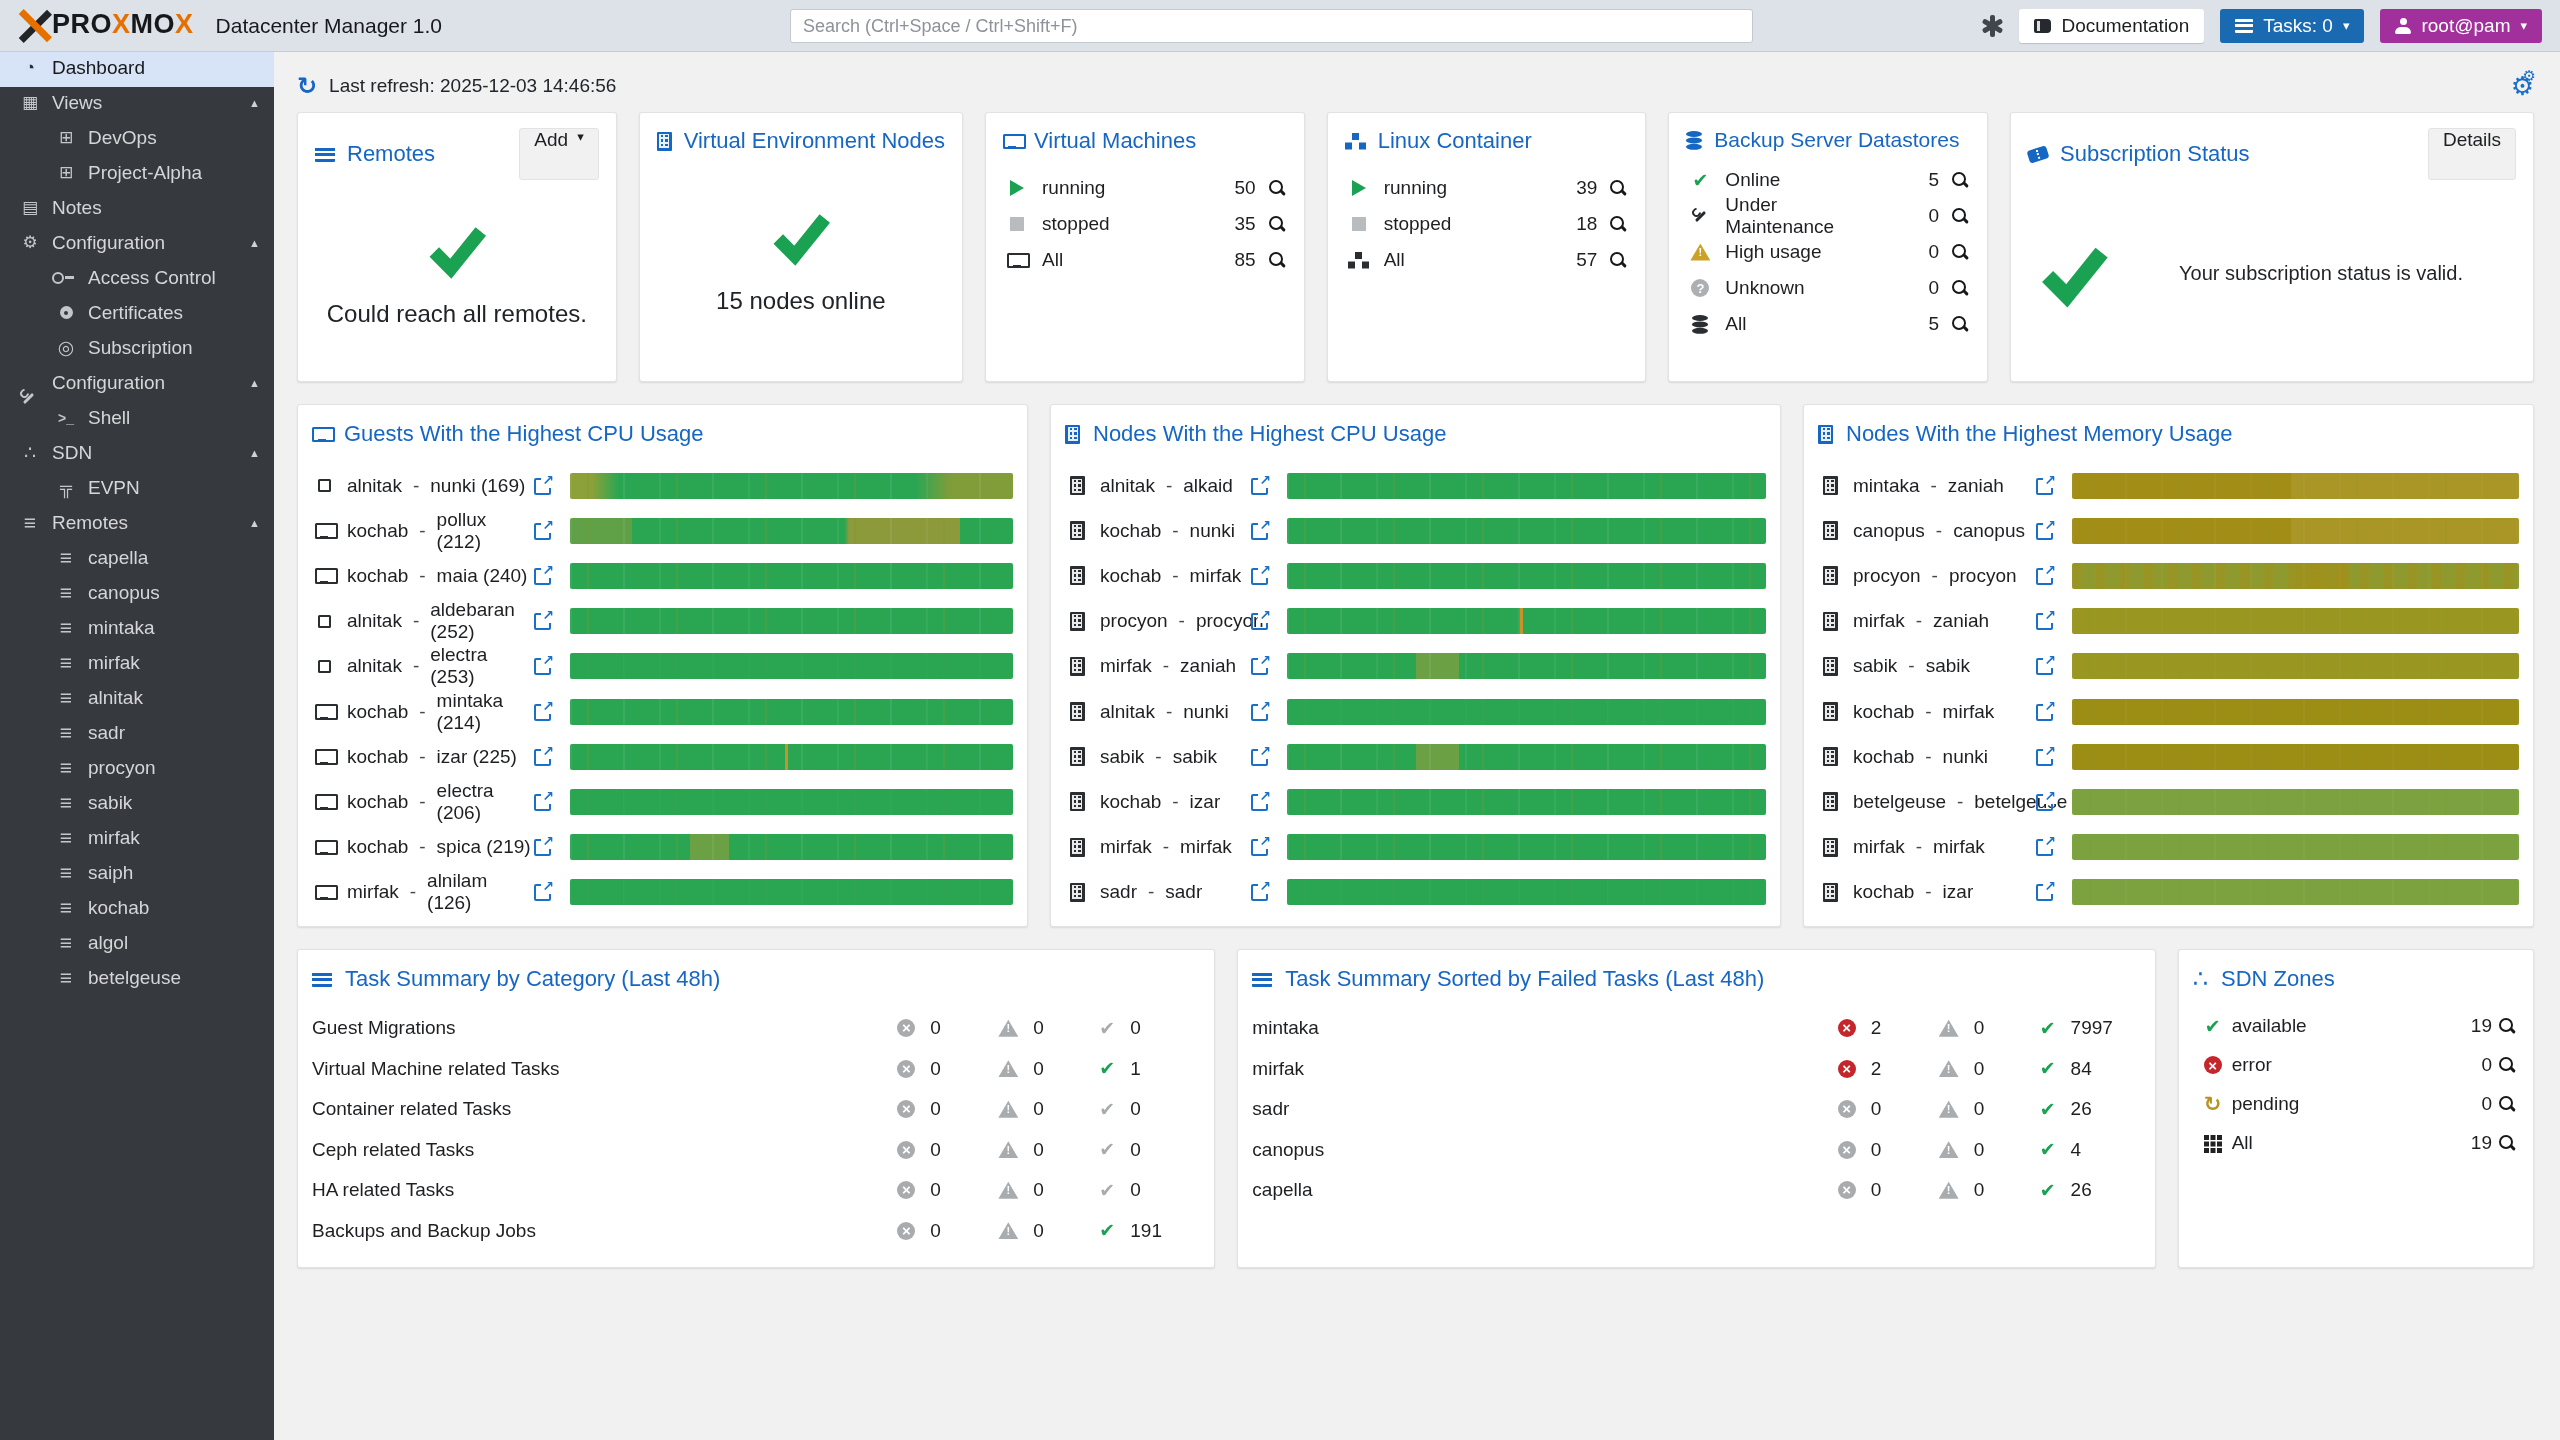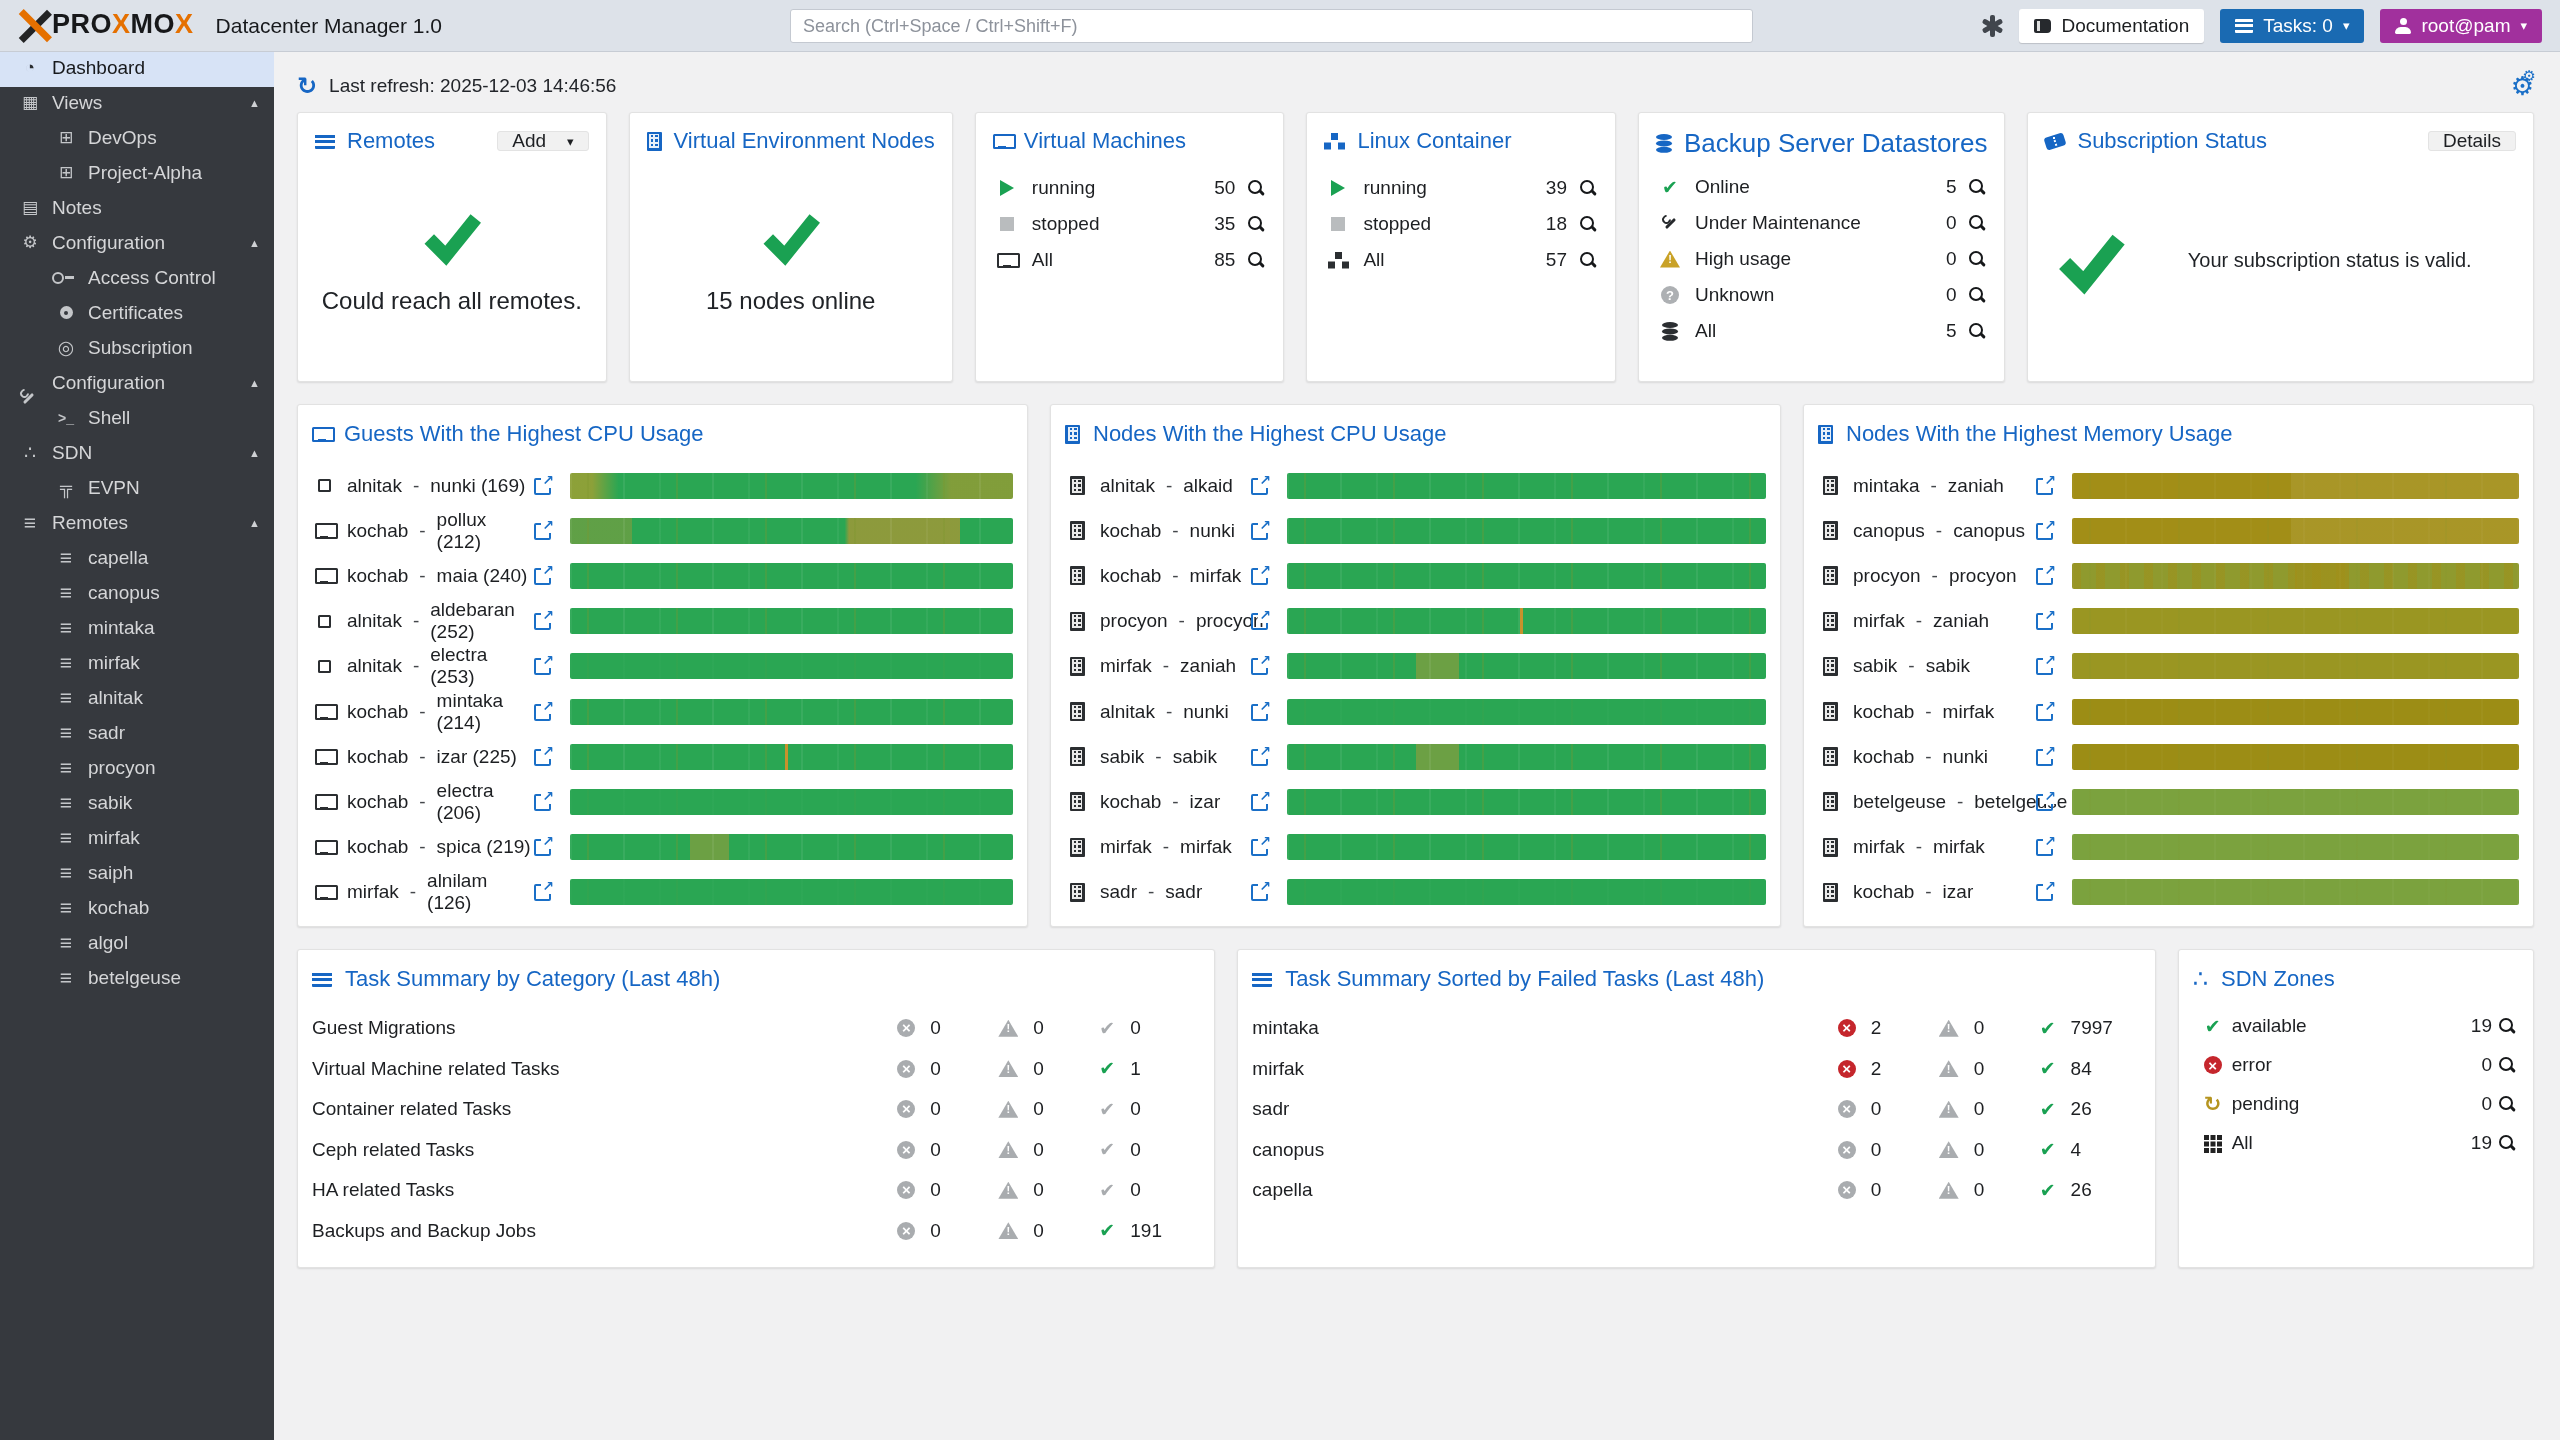--- a/index.html
+++ b/index.html
@@ -72,21 +72,21 @@
   .ico-refresh { color:#1666c4; font-size:24px; font-weight:bold; line-height:1; }
   .gears-blue { margin-left:auto; color:#1a6fc7; position:relative; width:40px; text-align:right; }
   .gears-blue .g1 { font-size:26px; }
   .gears-blue .g2 { font-size:15px; position:absolute; right:-2px; top:-4px; }
 
   .cards-row { display:flex; gap:22px; height:270px; margin-top:6px; }
   .card { background:#fff; border:1px solid #e2e2e2; border-radius:3px; box-shadow:0 1px 2px rgba(0,0,0,.10); flex:1 1 0; padding:15px 17px; display:flex; flex-direction:column; }
   .card--sub { flex:1.72 1 0; }
   .card-title { display:flex; align-items:center; gap:12px; color:#1666c4; font-size:22px; }
   .card-title .tt { white-space:nowrap; }
-  .btn-lite { margin-left:auto; background:#f1f1f1; border:1px solid #e3e3e3; border-radius:3px; height:20px; padding:0 14px; font-size:19px; color:#1d1f22; display:flex; align-items:center; gap:21px; cursor:pointer; font-family:inherit; }
+  .btn-lite { margin-left:auto; background:#f1f1f1; border:1px solid #e3e3e3; border-radius:3px; height:52px; padding:0 14px; font-size:19px; color:#1d1f22; display:flex; gap:9px; cursor:pointer; font-family:inherit; }
   .card-center { flex:1; display:flex; flex-direction:column; align-items:center; justify-content:center; gap:20px; }
   .card-msg { font-size:24px; color:#202327; text-align:center; }
   .stat-rows { margin-top:16px; display:flex; flex-direction:column; }
   .stat-row { height:36px; display:flex; align-items:center; gap:13px; font-size:19px; color:#1d1f22; padding:0 2px; }
   .stat-ico { width:24px; flex:none; display:flex; justify-content:center; align-items:center; }
   .stat-count { margin-left:auto; width:44px; text-align:right; }
   .sub-body { flex:1; display:flex; align-items:center; gap:26px; padding:0 10px; }
   .sub-msg { font-size:20px; color:#1f2226; line-height:1.35; text-align:center; flex:1; }
   .ico-check { color:#1aa152; font-size:19px; line-height:1; }
   .ico-monitor { width:19px; height:15px; position:relative; color:#2b2e31; }
@@ -466,21 +466,21 @@
               <span>All</span>
               <span class="stat-count">57</span>
               <span class="mag"></span>
             </div>
           </div>
       </div>
 
       <div class="card">
         <div class="card-title">
           <span class="ico-db blue"></span>
-          <span class="tt" style="font-size:26px;">Backup Server Datastores</span>
+          <span class="tt" style="font-size:21px;">Backup Server Datastores</span>
         </div>
         <div class="stat-rows" style="margin-top:10px;">
 
             <div class="stat-row" data-icon="check-green">
               <span class="stat-ico"></span>
               <span>Online</span>
               <span class="stat-count">5</span>
               <span class="mag"></span>
             </div>
 

